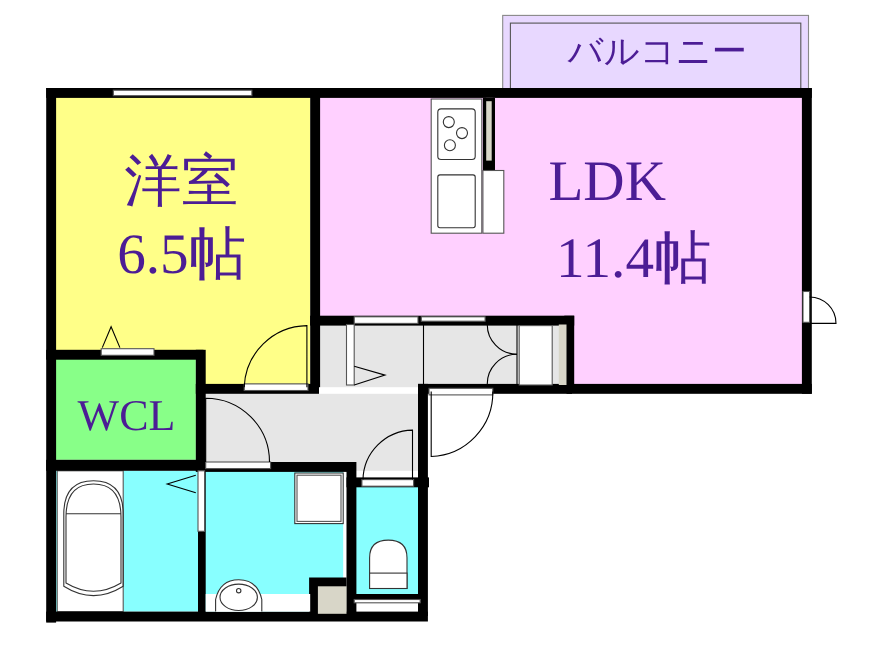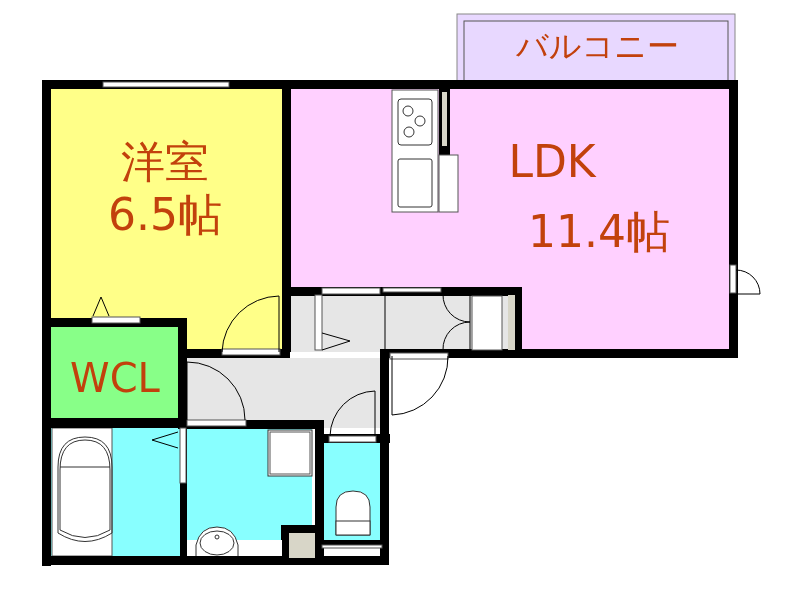--- a/index.html
+++ b/index.html
@@ -1,19 +1,19 @@
 <!DOCTYPE html>
 <html><head>
   <meta charset="utf-8">
   <style>
     html, body { margin: 0; padding: 0; background: #ffffff; }
     body { width: 800px; height: 600px; position: relative; overflow: hidden; font-family: "DejaVu Sans", "Liberation Sans", sans-serif; }
     #plan { position: absolute; left: 0; top: 0; width: 800px; height: 600px; }
-    .lbl { position: absolute; color: #c2410c; text-align: center; line-height: 1; white-space: nowrap; }
-    .big { font-size: 44px; }
+    .lbl { position: absolute; color: #4c1d95; text-align: center; line-height: 1; white-space: nowrap; font-family: Liberation Serif, serif; }
+    .big { font-size: 52px; }
     .wcl { font-size: 40px; }
     .balc { font-size: 32px; }
   </style>
 </head>
 <body>
 
 <svg id="plan" viewBox="0 0 800 600" xmlns="http://www.w3.org/2000/svg">
 
   <g>
     <rect x="457" y="14" width="278" height="72" fill="#e8d8ff" stroke="#888" stroke-width="1"></rect>
@@ -150,16 +150,16 @@
   </g>
 
   <g stroke="#333" fill="#fff">
     <path d="M336 535 L336 507 Q336 491 353 491 Q370 491 370 507 L370 535 Z"></path>
     <rect x="336" y="521" width="34" height="14"></rect>
   </g>
 </svg>
 
 <div class="lbl balc" style="left:470px; top:30px; width:255px;">バルコニー</div>
 <div class="lbl big" style="left:55px; top:140px; width:220px;">洋室</div>
-<div class="lbl big" style="left:55px; top:193px; width:220px;text-align:center;">6.5帖</div>
+<div class="lbl big" style="left:55px; top:206px; width:220px;text-align:center;">6.5帖</div>
 <div class="lbl big" style="left:432px; top:140px; width:240px;">LDK</div>
-<div class="lbl big" style="left:479px; top:210px; width:240px;">11.4帖</div>
+<div class="lbl big" style="left:456px; top:210px; width:240px;">11.4帖</div>
 <div class="lbl wcl" style="left:55px; top:358px; width:120px;">WCL</div>
 
 </body></html>

